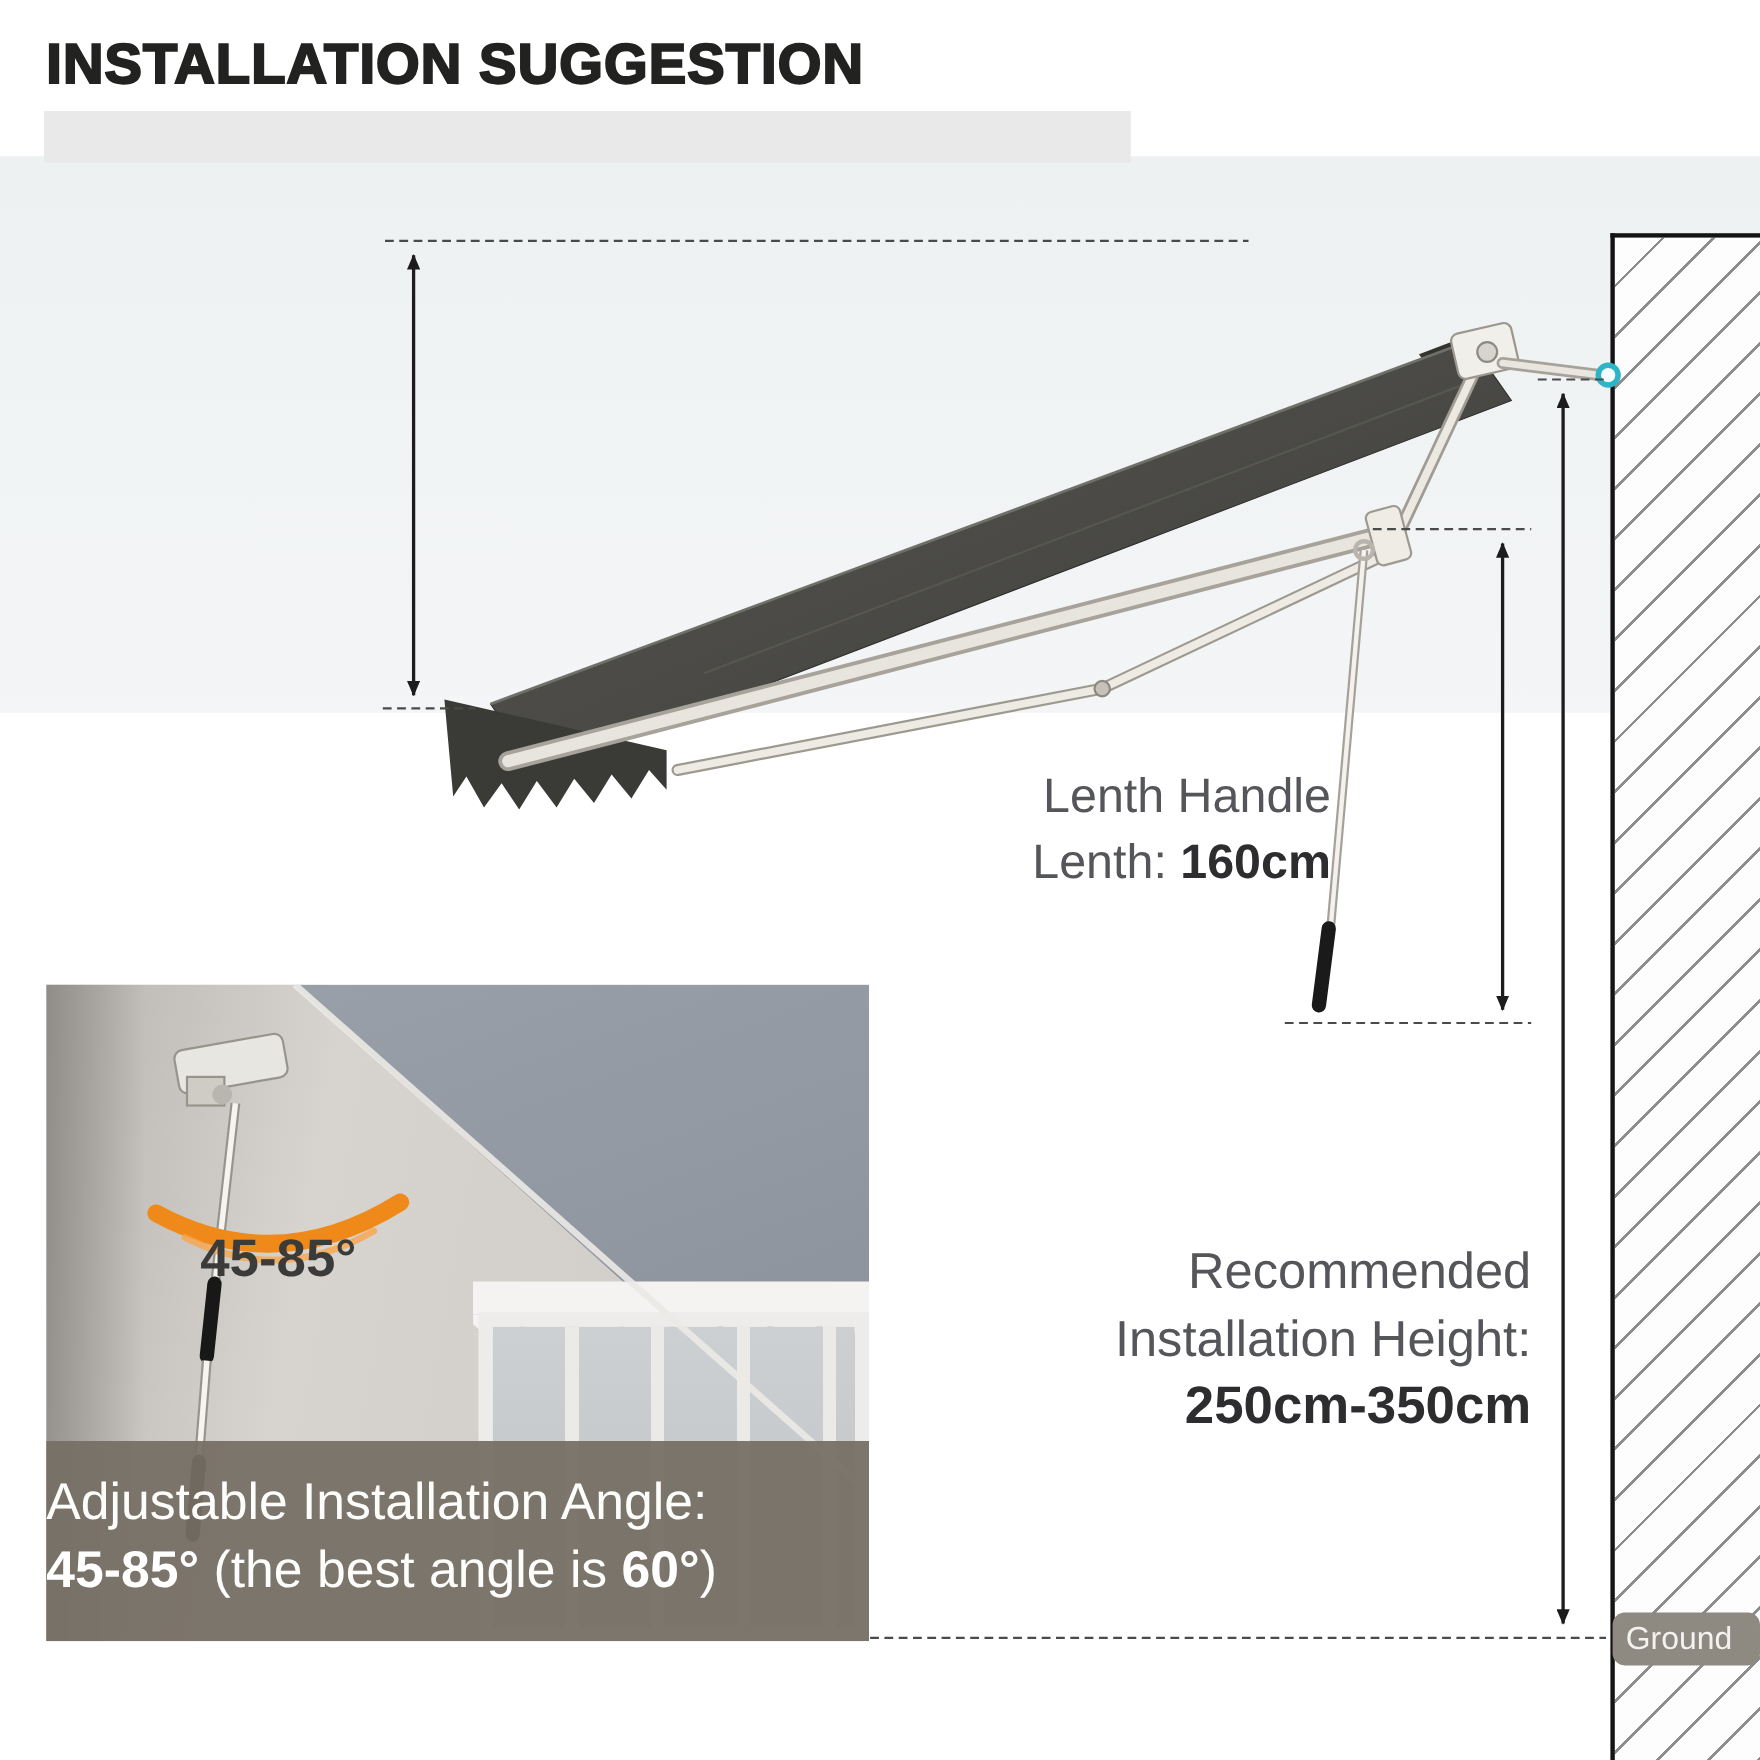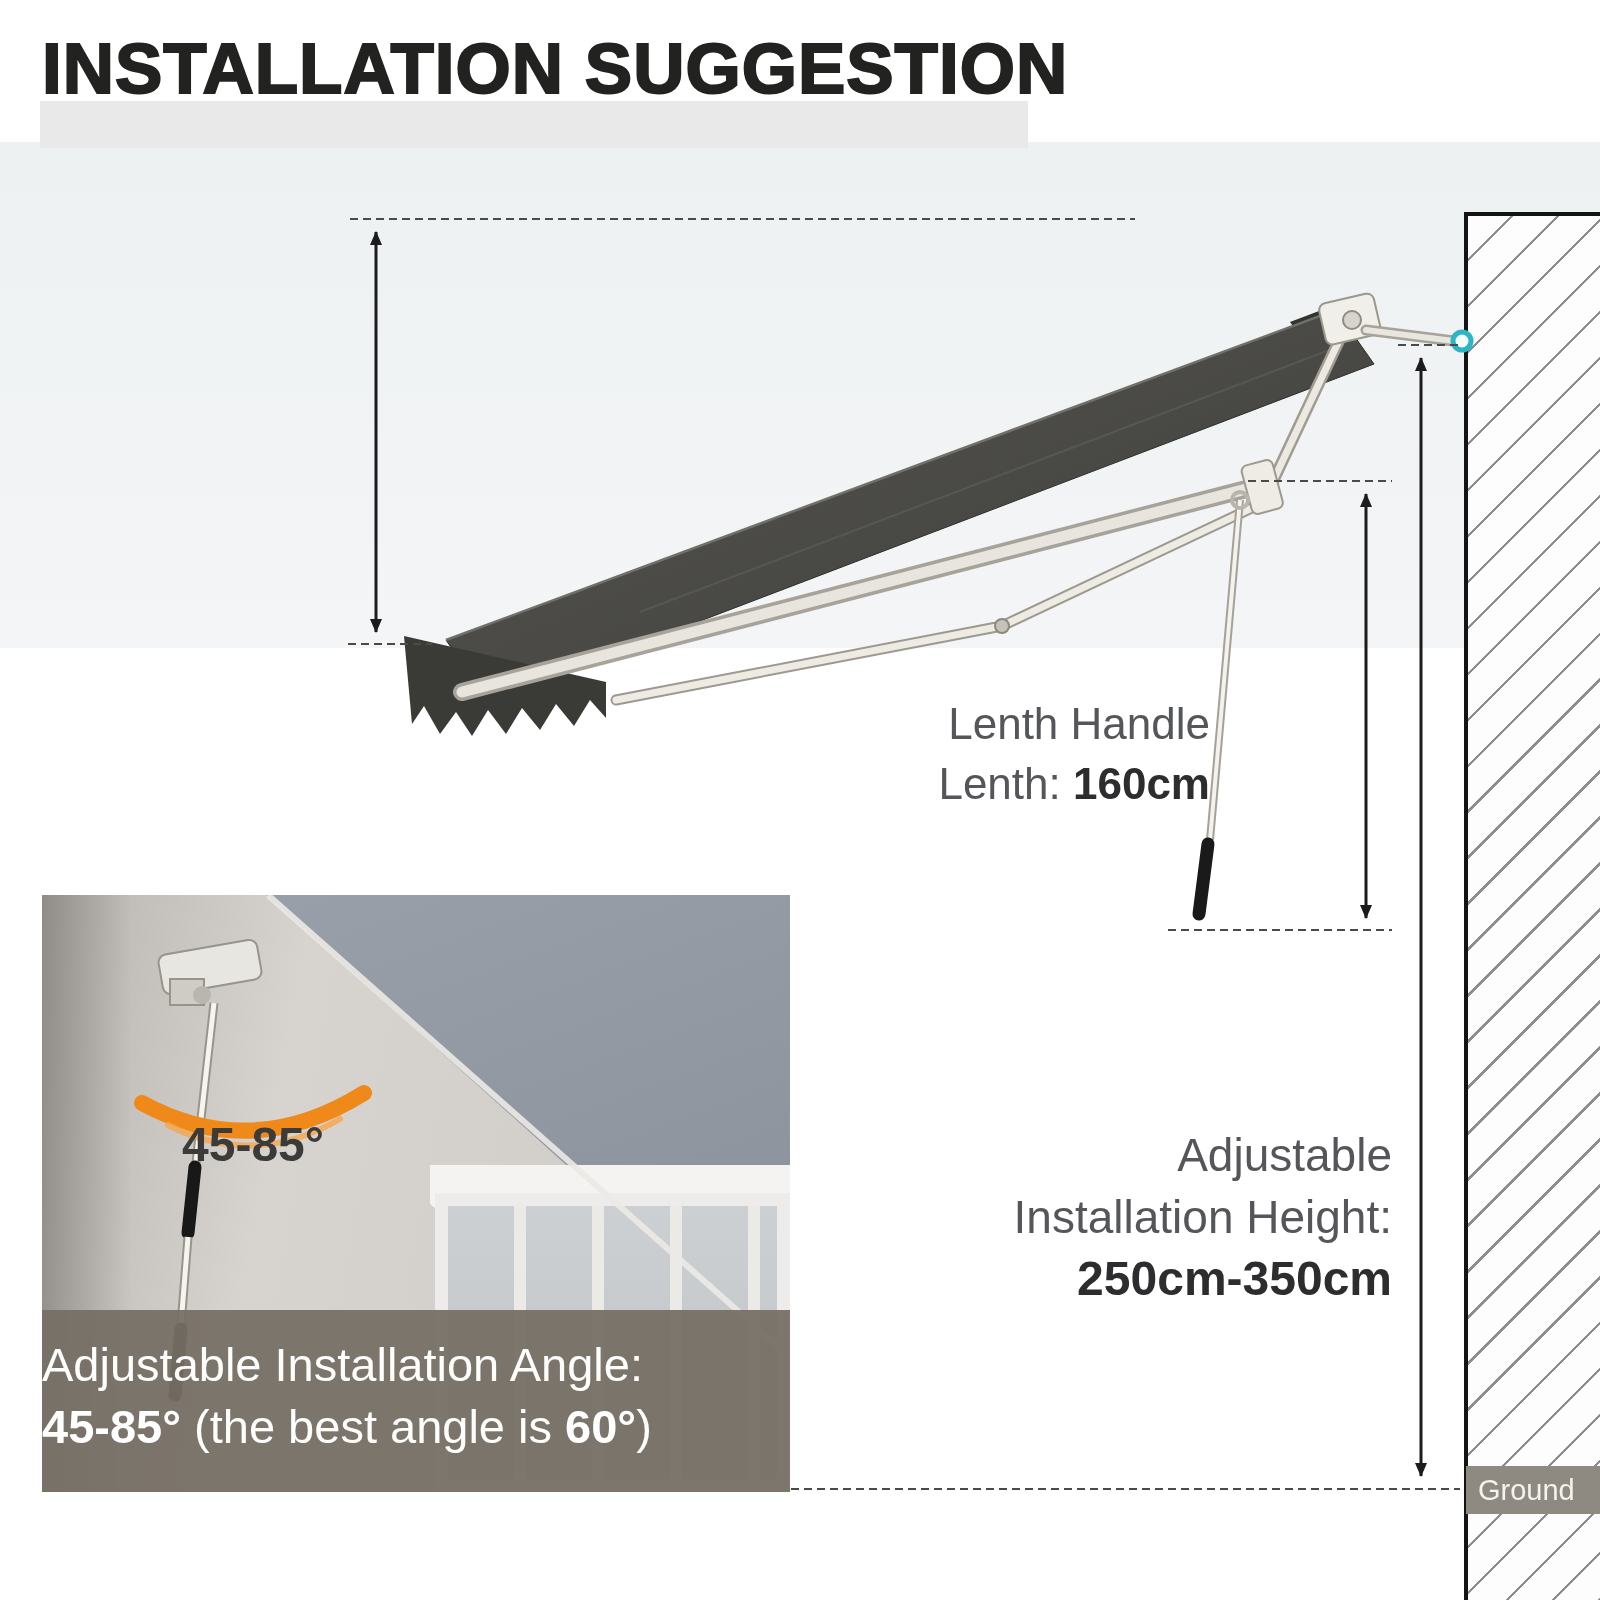--- a/index.html
+++ b/index.html
@@ -3,31 +3,31 @@
 <meta charset="utf-8">
 <style>
   html,body{margin:0;padding:0;background:#ffffff;}
   #stage{position:relative;width:1600px;height:1600px;overflow:hidden;background:#ffffff;
          font-family:"Liberation Sans",sans-serif;}
   
   .bg-band{position:absolute;left:0;top:142px;width:1600px;height:506px;
            background:linear-gradient(#eef1f2,#f3f5f6);z-index:1;}
   
   .title-bar{position:absolute;left:40px;top:101px;width:988px;height:47px;background:#e9e9e9;z-index:2;}
-  .title{position:absolute;left:42px;top:28px;font-size:71px;font-weight:bold;letter-spacing:1px;
+  .title{position:absolute;left:42px;top:28px;font-size:51px;font-weight:bold;letter-spacing:1px;
          color:#222220;-webkit-text-stroke:2px #222220;z-index:3;white-space:nowrap;}
   
   .wall{position:absolute;left:1464px;top:212px;width:136px;height:1388px;box-sizing:border-box;
         border-left:4px solid #141414;border-top:4px solid #141414;background-color:#fdfdfd;
         background-image:repeating-linear-gradient(135deg,rgba(0,0,0,0) 0 30px,#8d8d8d 30px 32.5px);
         z-index:2;}
   
   .ground-box{position:absolute;left:1466px;top:1466px;width:134px;height:48px;background:#8e8a81;
               color:#f3f2ef;font-size:29px;display:flex;align-items:center;padding-left:12px;
-              box-sizing:border-box;z-index:5;}
+              box-sizing:border-box;z-index:5;border-radius:11px;}
   
   .diagram{position:absolute;left:0;top:0;z-index:3;}
   
   .ann{position:absolute;color:#55565a;z-index:4;}
   .ann .line{white-space:nowrap;}
   .ann .b{font-weight:bold;color:#2d2d2f;}
   #reserved{left:408px;top:252px;font-size:45px;line-height:62px;}
   #crank{left:790px;top:694px;width:420px;text-align:right;font-size:44px;line-height:60px;}
   #height{left:950px;top:1124px;width:442px;text-align:right;font-size:46px;line-height:62px;}
   #height .big{font-size:48px;}
@@ -143,21 +143,21 @@
     </g>
   </svg>
 
 
   <div class="ann" id="crank">
     <div class="line">Lenth Handle</div>
     <div class="line"><span>Lenth: </span><span class="b">160cm</span></div>
   </div>
 
   <div class="ann" id="height">
-    <div class="line">Adjustable</div>
+    <div class="line">Recommended</div>
     <div class="line">Installation Height:</div>
     <div class="line b big">250cm-350cm</div>
   </div>
 
   <div class="inset">
     <div class="photo-base"></div>
     <div class="corner-shadow"></div>
     <div class="slate"></div>
     <div class="valance"></div>
     <div class="window"></div>

